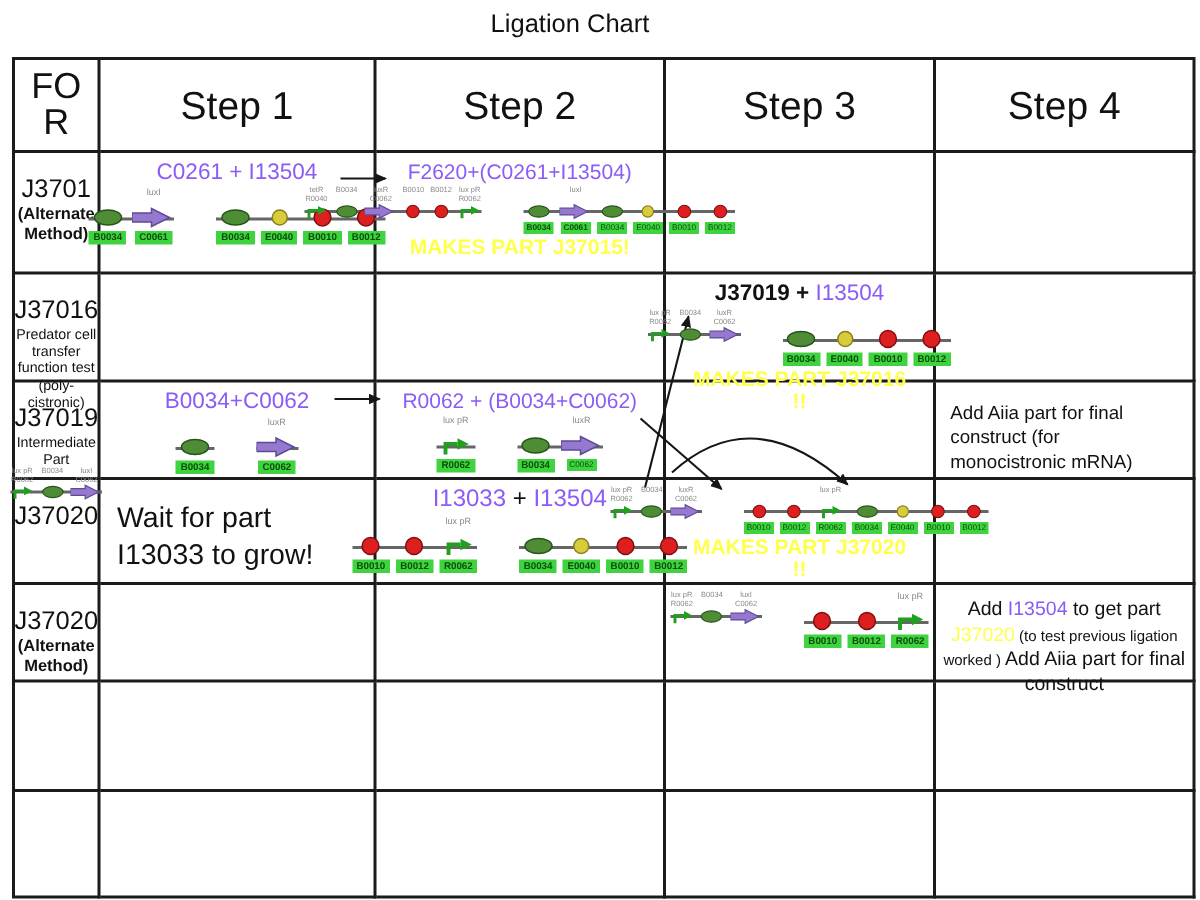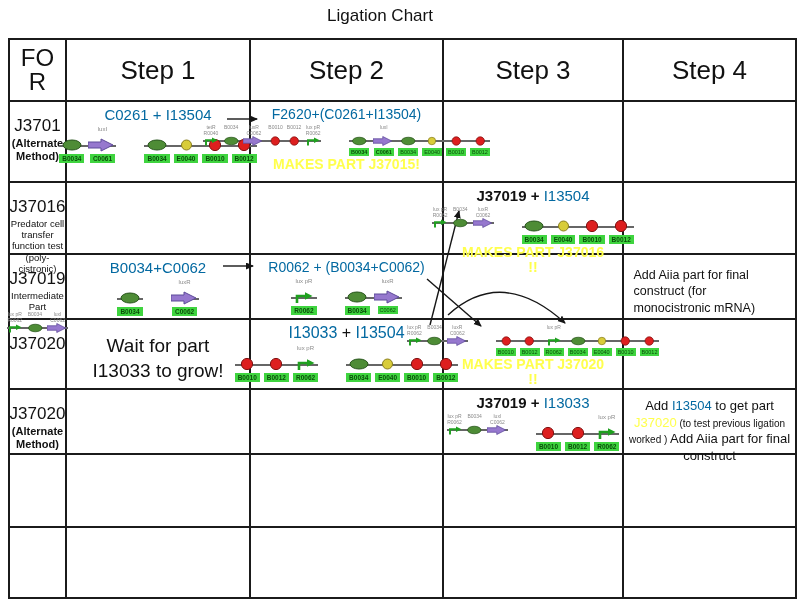--- a/index.html
+++ b/index.html
@@ -13,26 +13,26 @@
   .cell{border-right:2px solid #1b1b1b;border-bottom:2px solid #1b1b1b;overflow:visible;
     display:flex;flex-direction:column;align-items:center;}
   .hcell{justify-content:center;font-size:26px;color:#111;}
   .hfor{font-size:24px;line-height:1.02;word-break:break-all;text-align:center;padding:0 8px;}
   .labcell{padding-top:3px;}
   .rowid{font-size:17px;color:#111;text-align:center;line-height:1.1;margin-top:12px;}
   .rowsub{font-size:9.5px;color:#111;text-align:center;line-height:1.2;margin-top:1px;}
   .rowsub.bold{font-weight:700;font-size:11px;}
   .stepcell{padding-top:2px;}
   .formula{text-align:center;line-height:1.15;margin-top:2px;white-space:nowrap;}.f14{font-size:14px}.f15{font-size:15px}.f16{font-size:16px}
-  .c-blue{color:#0369a1}.c-yellow{color:#FFFF4D}.c-black{color:#111}
+  .c-blue{color:#8b5cf6}.c-yellow{color:#FFFF4D}.c-black{color:#111}
   .b{font-weight:700;}
   .blank{display:inline-block;border-bottom:2px solid #111;height:11px;margin-left:4px;}
   .note{font-weight:700;color:#FFFF4D;text-align:center;font-size:14px;line-height:1.08;
     white-space:pre-line;margin-top:1px;}
-  .big{font-size:19px;color:#111;text-align:center;line-height:1.3;margin-top:12px;max-width:160px;}
+  .big{font-size:19px;color:#111;text-align:left;line-height:1.3;margin-top:12px;max-width:160px;}
   .plain{font-size:12.5px;color:#111;text-align:left;line-height:1.3;margin-top:10px;max-width:152px;}
   .rich{font-size:13px;color:#111;text-align:center;line-height:1.28;margin-top:6px;max-width:166px;}
   .sz-s{font-size:10px;}
   .diagrow{display:flex;justify-content:center;align-items:flex-start;gap:24px;margin-top:3px;}
   .diagram{position:relative;display:inline-block;}
   .glyphs{position:relative;display:flex;align-items:flex-start;}
   .dline{position:absolute;left:2px;right:2px;height:2px;background:#666;z-index:0;}
   .d-md .dline{top:19px}.d-sm .dline{top:15px}
   .glyph{display:flex;flex-direction:column;align-items:center;position:relative;z-index:1;margin:0 2px;}
   .gtop{height:11px;font-size:6px;line-height:1.1;color:#8a8a8a;white-space:pre;text-align:center;}
@@ -667,21 +667,20 @@
 !!</div>
       </div>
       <div class="cell stepcell"></div>
       <div class="cell labcell">
         <div class="rowid">J37020</div>
         <div class="rowsub bold">(Alternate Method)</div>
       </div>
       <div class="cell stepcell"></div>
       <div class="cell stepcell"></div>
       <div class="cell stepcell">
-        <div class="formula f15"><span class="c-black b">J37019</span><span class="c-black b">  +  </span><span class="c-blue">I13033</span></div>
         <div class="diagrow">
           <div class="diagram d-sm">
             <div class="dline"></div>
             <div class="glyphs">
               <div class="glyph">
                 <div class="gtop">lux pR
 R0062</div>
                 <div class="gshape">
                   <svg viewBox="0 0 21 16">
                     <path d="M4 14 V7 H12" fill="none" stroke="#1FA01F" stroke-width="2.6"></path>

